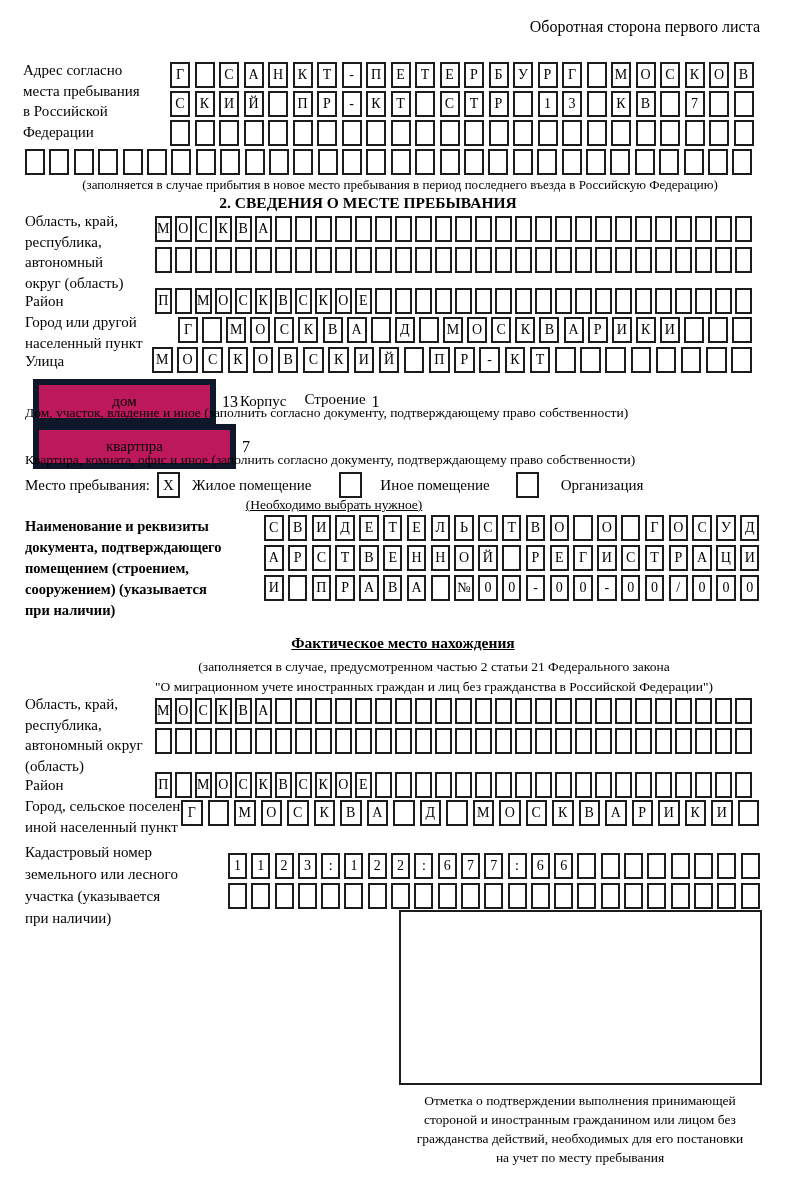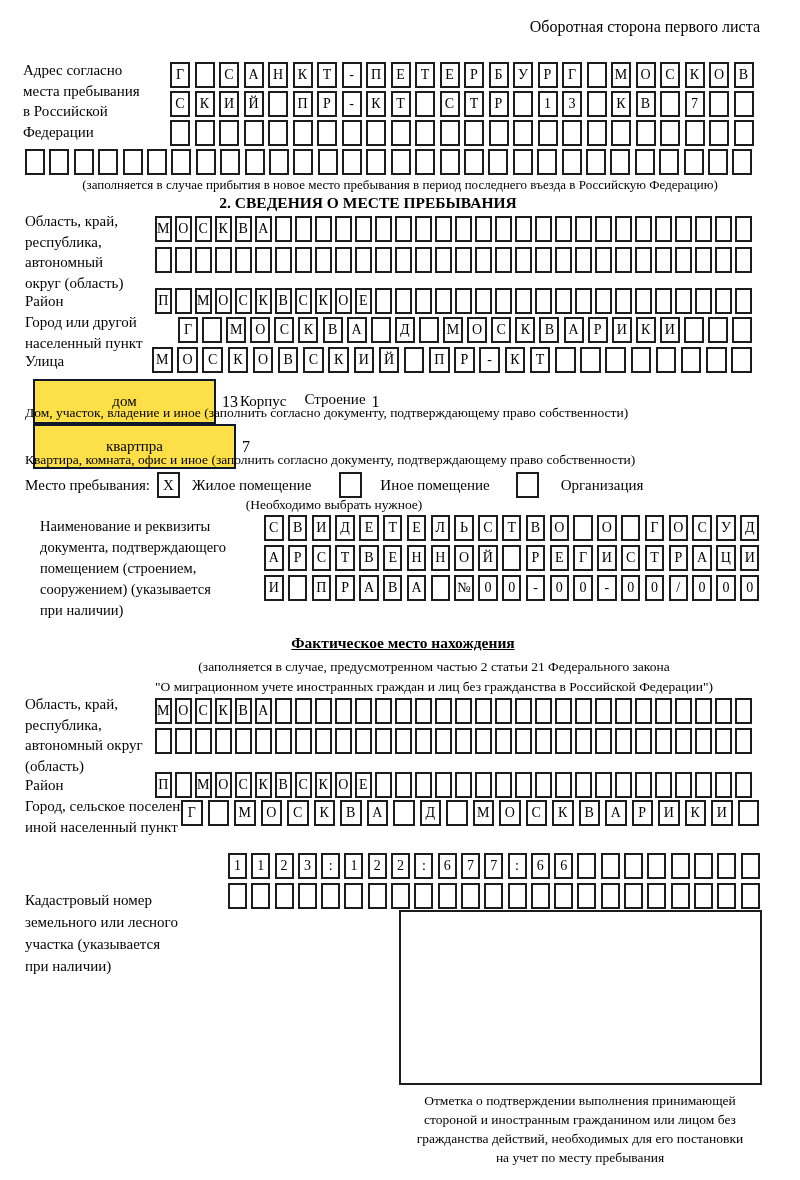--- a/index.html
+++ b/index.html
@@ -10,22 +10,22 @@
   .lbl-sm{font-size:14.5px;line-height:21px;}
   .note{font-size:13px;}
   .note2{font-size:13.5px;}
   .title{font-weight:bold;font-size:15.5px;}
   .center{text-align:center;}
   .right{text-align:right;}
   .cr{position:absolute;display:flex;}
   .cr .cell{flex:none;box-sizing:border-box;width:var(--w,20px);height:26px;margin-right:var(--g,4px);
         border:2px solid #1c1c1c;display:flex;align-items:center;justify-content:center;
         font-size:14px;background:#fff;}
-  .widebox{flex:none;box-sizing:border-box;border:2px solid #0f172a;height:45px;
-        display:flex;align-items:center;justify-content:center;font-size:15px;background:#fde047;}
+  .widebox{flex:none;box-sizing:border-box;border:6px solid #0f172a;height:45px;
+        display:flex;align-items:center;justify-content:center;font-size:15px;background:#be185d;}
   .cb{flex:none;box-sizing:border-box;width:23px;height:26px;border:2px solid #1c1c1c;
         display:flex;align-items:center;justify-content:center;font-size:15px;background:#fff;}
   .rowflex{position:absolute;display:flex;align-items:center;}
   .inlbl{font-size:15px;white-space:nowrap;}
   .stamp{position:absolute;box-sizing:border-box;border:2px solid #1c1c1c;background:#fff;}
 </style>
 </head>
 <body>
 
 <div class="page">
@@ -359,23 +359,23 @@
 
   <div class="rowflex" style="left:25px;top:472px;">
     <div class="inlbl">Место пребывания:</div>
     <div class="cb" style="margin-left:7px;">X</div>
     <div class="inlbl" style="margin-left:12px;">Жилое помещение</div>
     <div class="cb" style="margin-left:28px;"></div>
     <div class="inlbl" style="margin-left:18px;">Иное помещение</div>
     <div class="cb" style="margin-left:26px;"></div>
     <div class="inlbl" style="margin-left:22px;">Организация</div>
   </div>
-  <div class="abs note2 center" style="left:134px;top:497px;width:400px;">(Необходимо выбрать нужное)</div>
-
-  <div class="abs lbl-sm" style="left:40px;top:516px;width:235px;">
+  <div class="abs note2 center" style="left:134px;top:497px;width:400px;text-decoration:underline;">(Необходимо выбрать нужное)</div>
+
+  <div class="abs lbl-sm" style="left:25px;top:516px;width:235px;font-weight:bold;">
       <div>Наименование и реквизиты</div>
       <div>документа, подтверждающего</div>
       <div>помещением (строением,</div>
       <div>сооружением) (указывается</div>
       <div>при наличии)</div>
     </div>
   <div class="cr" style="left:264px;top:515px;--w:19.5px;--g:4.3px;">
       <span class="cell">С</span>
       <span class="cell">В</span>
       <span class="cell">И</span>
@@ -578,21 +578,21 @@
       <span class="cell">К</span>
       <span class="cell">В</span>
       <span class="cell">А</span>
       <span class="cell">Р</span>
       <span class="cell">И</span>
       <span class="cell">К</span>
       <span class="cell">И</span>
       <span class="cell"></span>
     </div>
 
-  <div class="abs lbl" style="left:25px;top:889px;width:190px;line-height:22px;">
+  <div class="abs lbl" style="left:25px;top:841px;width:190px;line-height:22px;">
       <div>Кадастровый номер</div>
       <div>земельного или лесного</div>
       <div>участка (указывается</div>
       <div>при наличии)</div>
     </div>
   <div class="cr" style="left:228px;top:853px;--w:19px;--g:4.3px;">
       <span class="cell">1</span>
       <span class="cell">1</span>
       <span class="cell">2</span>
       <span class="cell">3</span>

